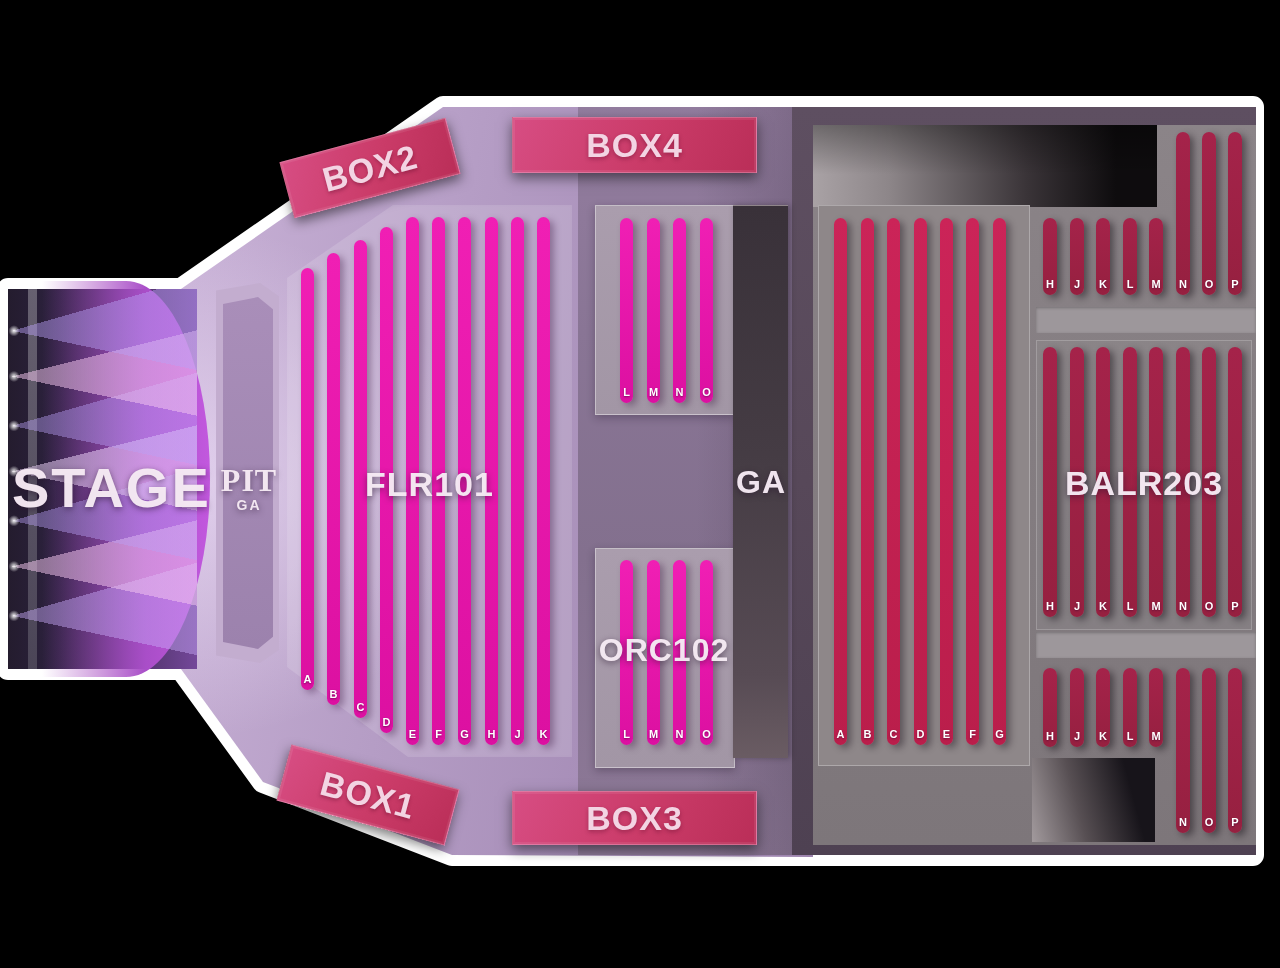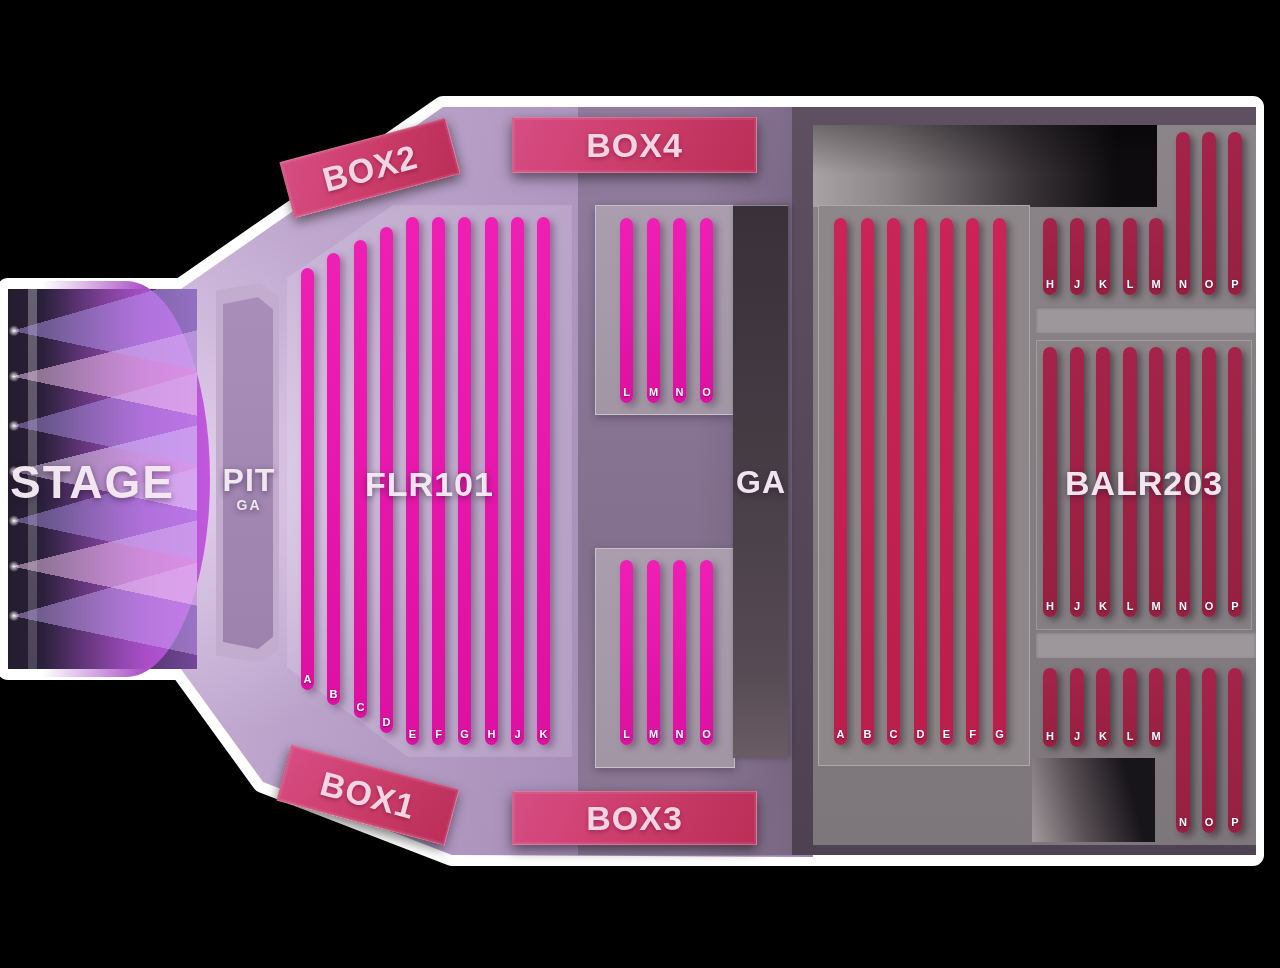--- a/index.html
+++ b/index.html
@@ -84,22 +84,22 @@
   .row{position:absolute;border-radius:8px;pointer-events:auto;}
   .row.pink{background:linear-gradient(180deg,#f01fb4,#dc10a1);box-shadow:4px 3px 7px rgba(45,10,50,.35);}
   .row.crimson{background:linear-gradient(180deg,#cb2458,#ba1e4b);box-shadow:4px 3px 7px rgba(20,10,20,.4);}
   .row.maroon{background:linear-gradient(180deg,#a5234a,#962040);box-shadow:4px 3px 7px rgba(15,8,15,.45);}
   .row-letter{position:absolute;transform:translateX(-50%);color:#fff;font-weight:700;
     font-size:11px;z-index:6;text-shadow:0 1px 2px rgba(60,10,50,.6);pointer-events:none;}
 
   
   .big-label{position:absolute;text-align:center;font-weight:700;color:rgba(246,234,244,.97);
     letter-spacing:1px;text-shadow:0 2px 6px rgba(40,20,45,.55);z-index:8;pointer-events:none;}
-  #lbl-stage{left:0;top:455px;width:185px;font-size:46px;letter-spacing:2px;}
-  #lbl-pit{left:216px;top:462px;width:66px;font-size:32px;}
+  #lbl-stage{left:12px;top:455px;width:185px;font-size:56px;letter-spacing:2px;}
+  #lbl-pit{left:216px;top:462px;width:66px;font-size:32px;font-family:Liberation Serif, serif;}
   #lbl-pit-ga{left:216px;top:497px;width:66px;font-size:14px;letter-spacing:2px;}
   #lbl-flr101{left:287px;top:465px;width:285px;font-size:34px;}
   #lbl-orc103{left:583px;top:292px;width:162px;font-size:32px;}
   #lbl-orc102{left:583px;top:632px;width:162px;font-size:32px;}
   #lbl-ga{left:731px;top:464px;width:60px;font-size:32px;}
   #lbl-balf201{left:818px;top:462px;width:212px;font-size:34px;}
   #lbl-balr204{left:1036px;top:236px;width:220px;font-size:32px;}
   #lbl-balr203{left:1036px;top:464px;width:216px;font-size:34px;}
   #lbl-balr202{left:1036px;top:690px;width:220px;font-size:32px;}
 
@@ -250,20 +250,21 @@
       <div class="row maroon" style="left: 1202px; top: 668px; width: 14px; height: 165px;"></div>
       <span class="row-letter" style="left: 1209px; top: 816px;">O</span>
       <div class="row maroon" style="left: 1228px; top: 668px; width: 14px; height: 165px;"></div>
       <span class="row-letter" style="left: 1235px; top: 816px;">P</span>
     </div>
 
   <div class="big-label" id="lbl-stage">STAGE</div>
   <div class="big-label" id="lbl-pit">PIT</div>
   <div class="big-label" id="lbl-pit-ga">GA</div>
   <div class="big-label" id="lbl-flr101">FLR101</div>
+  <div class="big-label" id="lbl-orc102">ORC102</div>
   <div class="big-label" id="lbl-ga">GA</div>
   <div class="big-label" id="lbl-balr203">BALR203</div>
 
   <div class="box" id="box2">BOX2</div>
   <div class="box" id="box4">BOX4</div>
   <div class="box" id="box1">BOX1</div>
   <div class="box" id="box3">BOX3</div>
 
 </div>
 

